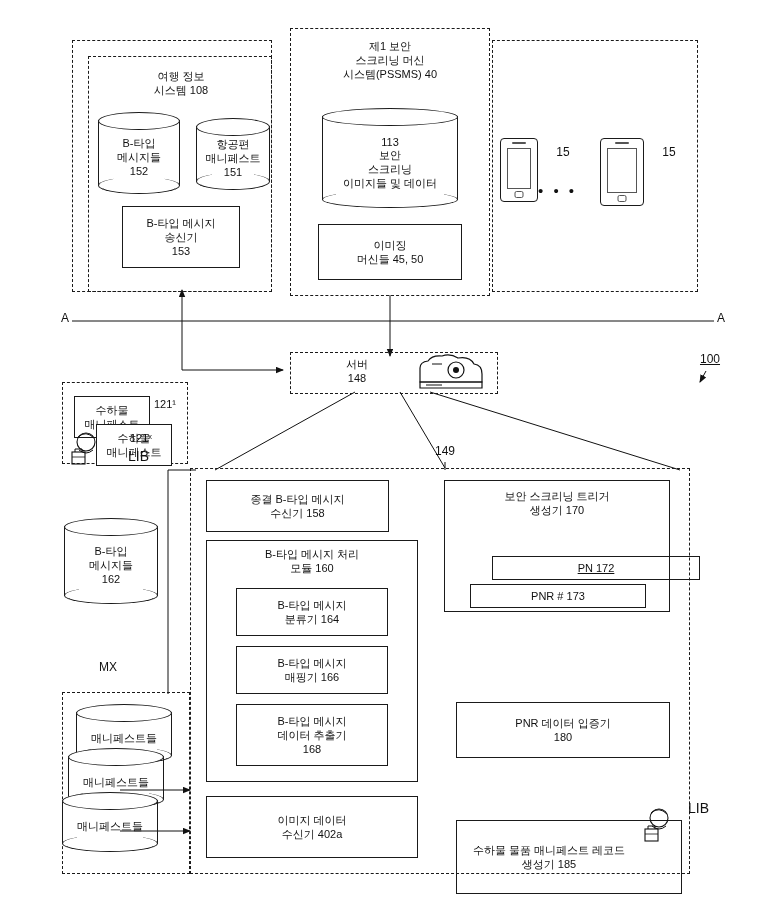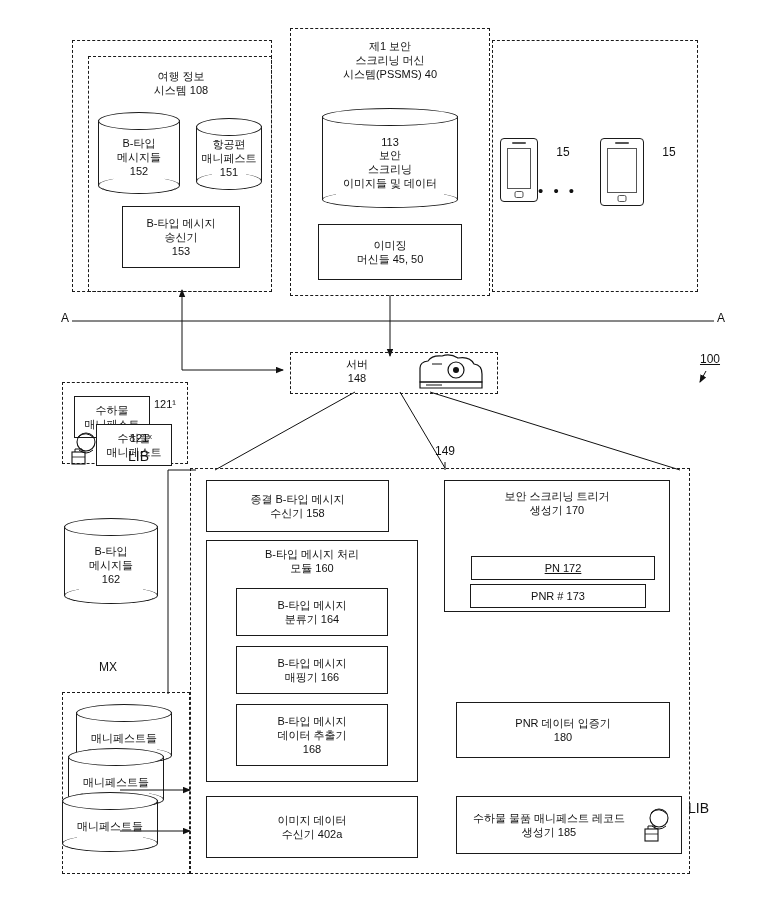--- a/index.html
+++ b/index.html
@@ -93,21 +93,21 @@
 
   <div class="cyl" style="left:98px;top:112px;width:82px;height:82px;">
     <div class="body"></div>
       <div class="bot"></div>
       <div class="top"></div>
     <div class="txt">B-타입
 메시지들
 152</div>
   </div>
 
-  <div class="cyl" style="left:196px;top:118px;width:66px;height:72px;">
+  <div class="cyl" style="left:196px;top:118px;width:66px;height:72px;padding-left:8px;">
     <div class="body"></div>
       <div class="bot"></div>
       <div class="top"></div>
     <div class="txt small">항공편
 매니페스트
 151</div>
   </div>
 
   <div class="box solid ctrbox" style="left:122px;top:206px;width:118px;height:62px;">B-타입 메시지
 송신기
@@ -232,27 +232,27 @@
   <div class="box solid ctrbox" style="left:236px;top:704px;width:152px;height:62px;">B-타입 메시지
 데이터 추출기
 168</div>
 
   <div class="box solid ctrbox" style="left:206px;top:796px;width:212px;height:62px;">이미지 데이터
 수신기  402a</div>
 
   <div class="box solid" style="left:444px;top:480px;width:226px;height:132px;"></div>
   <div class="lbl" style="left:450px;top:490px;width:214px;">보안 스크리닝 트리거
 생성기  170</div>
-  <div class="box solid ctrbox" style="left:471px;top:556px;width:184px;height:24px;text-decoration:underline;">PN  172</div>
+  <div class="box solid ctrbox" style="left:492px;top:556px;width:208px;height:24px;text-decoration:underline;">PN  172</div>
   <div class="box solid ctrbox" style="left:470px;top:584px;width:176px;height:24px;">PNR #  173</div>
 
   <div class="box solid ctrbox" style="left:456px;top:702px;width:214px;height:56px;">PNR 데이터 입증기
 180</div>
 
-  <div class="box solid ctrbox" style="left:456px;top:796px;width:226px;height:58px;padding-right:40px;">수하물 물품 매니페스트 레코드
+  <div class="box solid ctrbox" style="left:456px;top:820px;width:226px;height:74px;padding-right:40px;">수하물 물품 매니페스트 레코드
 생성기  185</div>
   <svg class="person" style="left:640px;top:806px;width:34px;height:44px;" viewBox="0 0 34 44">
     <circle cx="19" cy="12" r="9" fill="none" stroke="#111" stroke-width="1.1"></circle>
     <path d="M11,7 Q19,0 27,8" fill="none" stroke="#111" stroke-width="1"></path>
     <path d="M12,20 Q19,26 26,20" fill="none" stroke="#111" stroke-width="1"></path>
     <rect x="5" y="23" width="13" height="12" fill="none" stroke="#111" stroke-width="1.1"></rect>
     <path d="M8,23 L8,20 L15,20 L15,23" fill="none" stroke="#111" stroke-width="1"></path>
     <line x1="5" y1="28" x2="18" y2="28" stroke="#111" stroke-width="0.8"></line>
   </svg>
 

